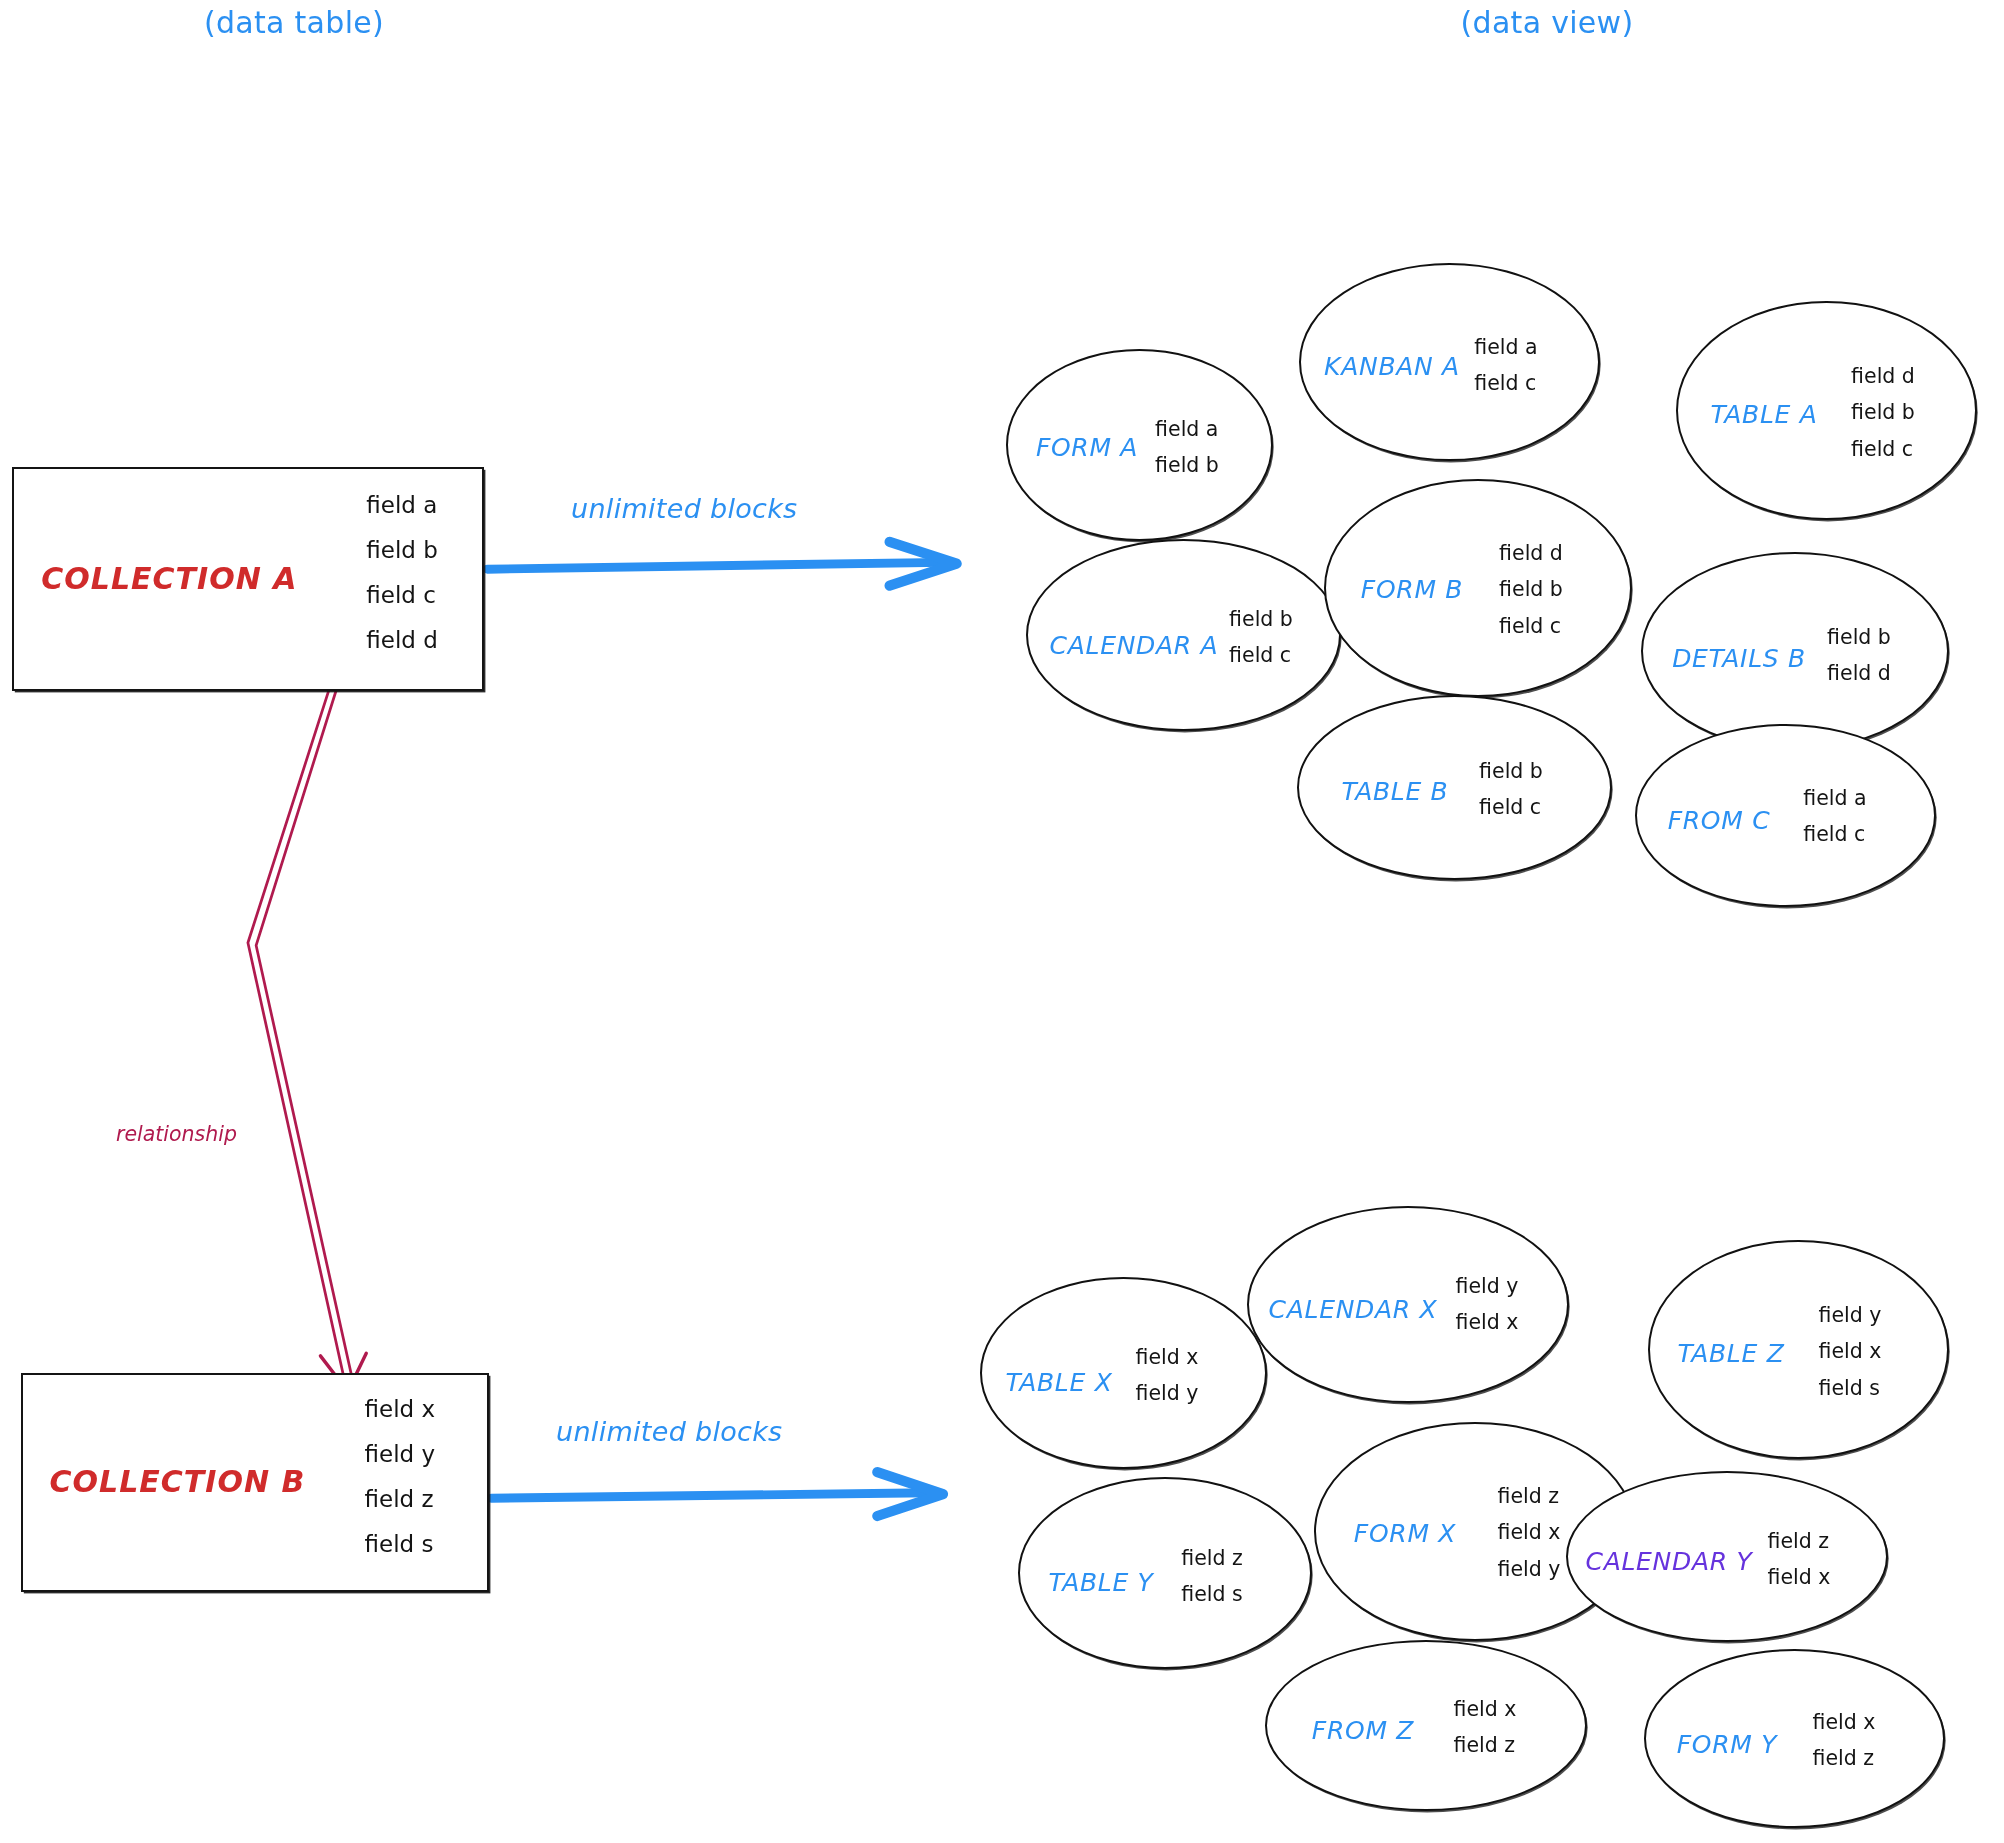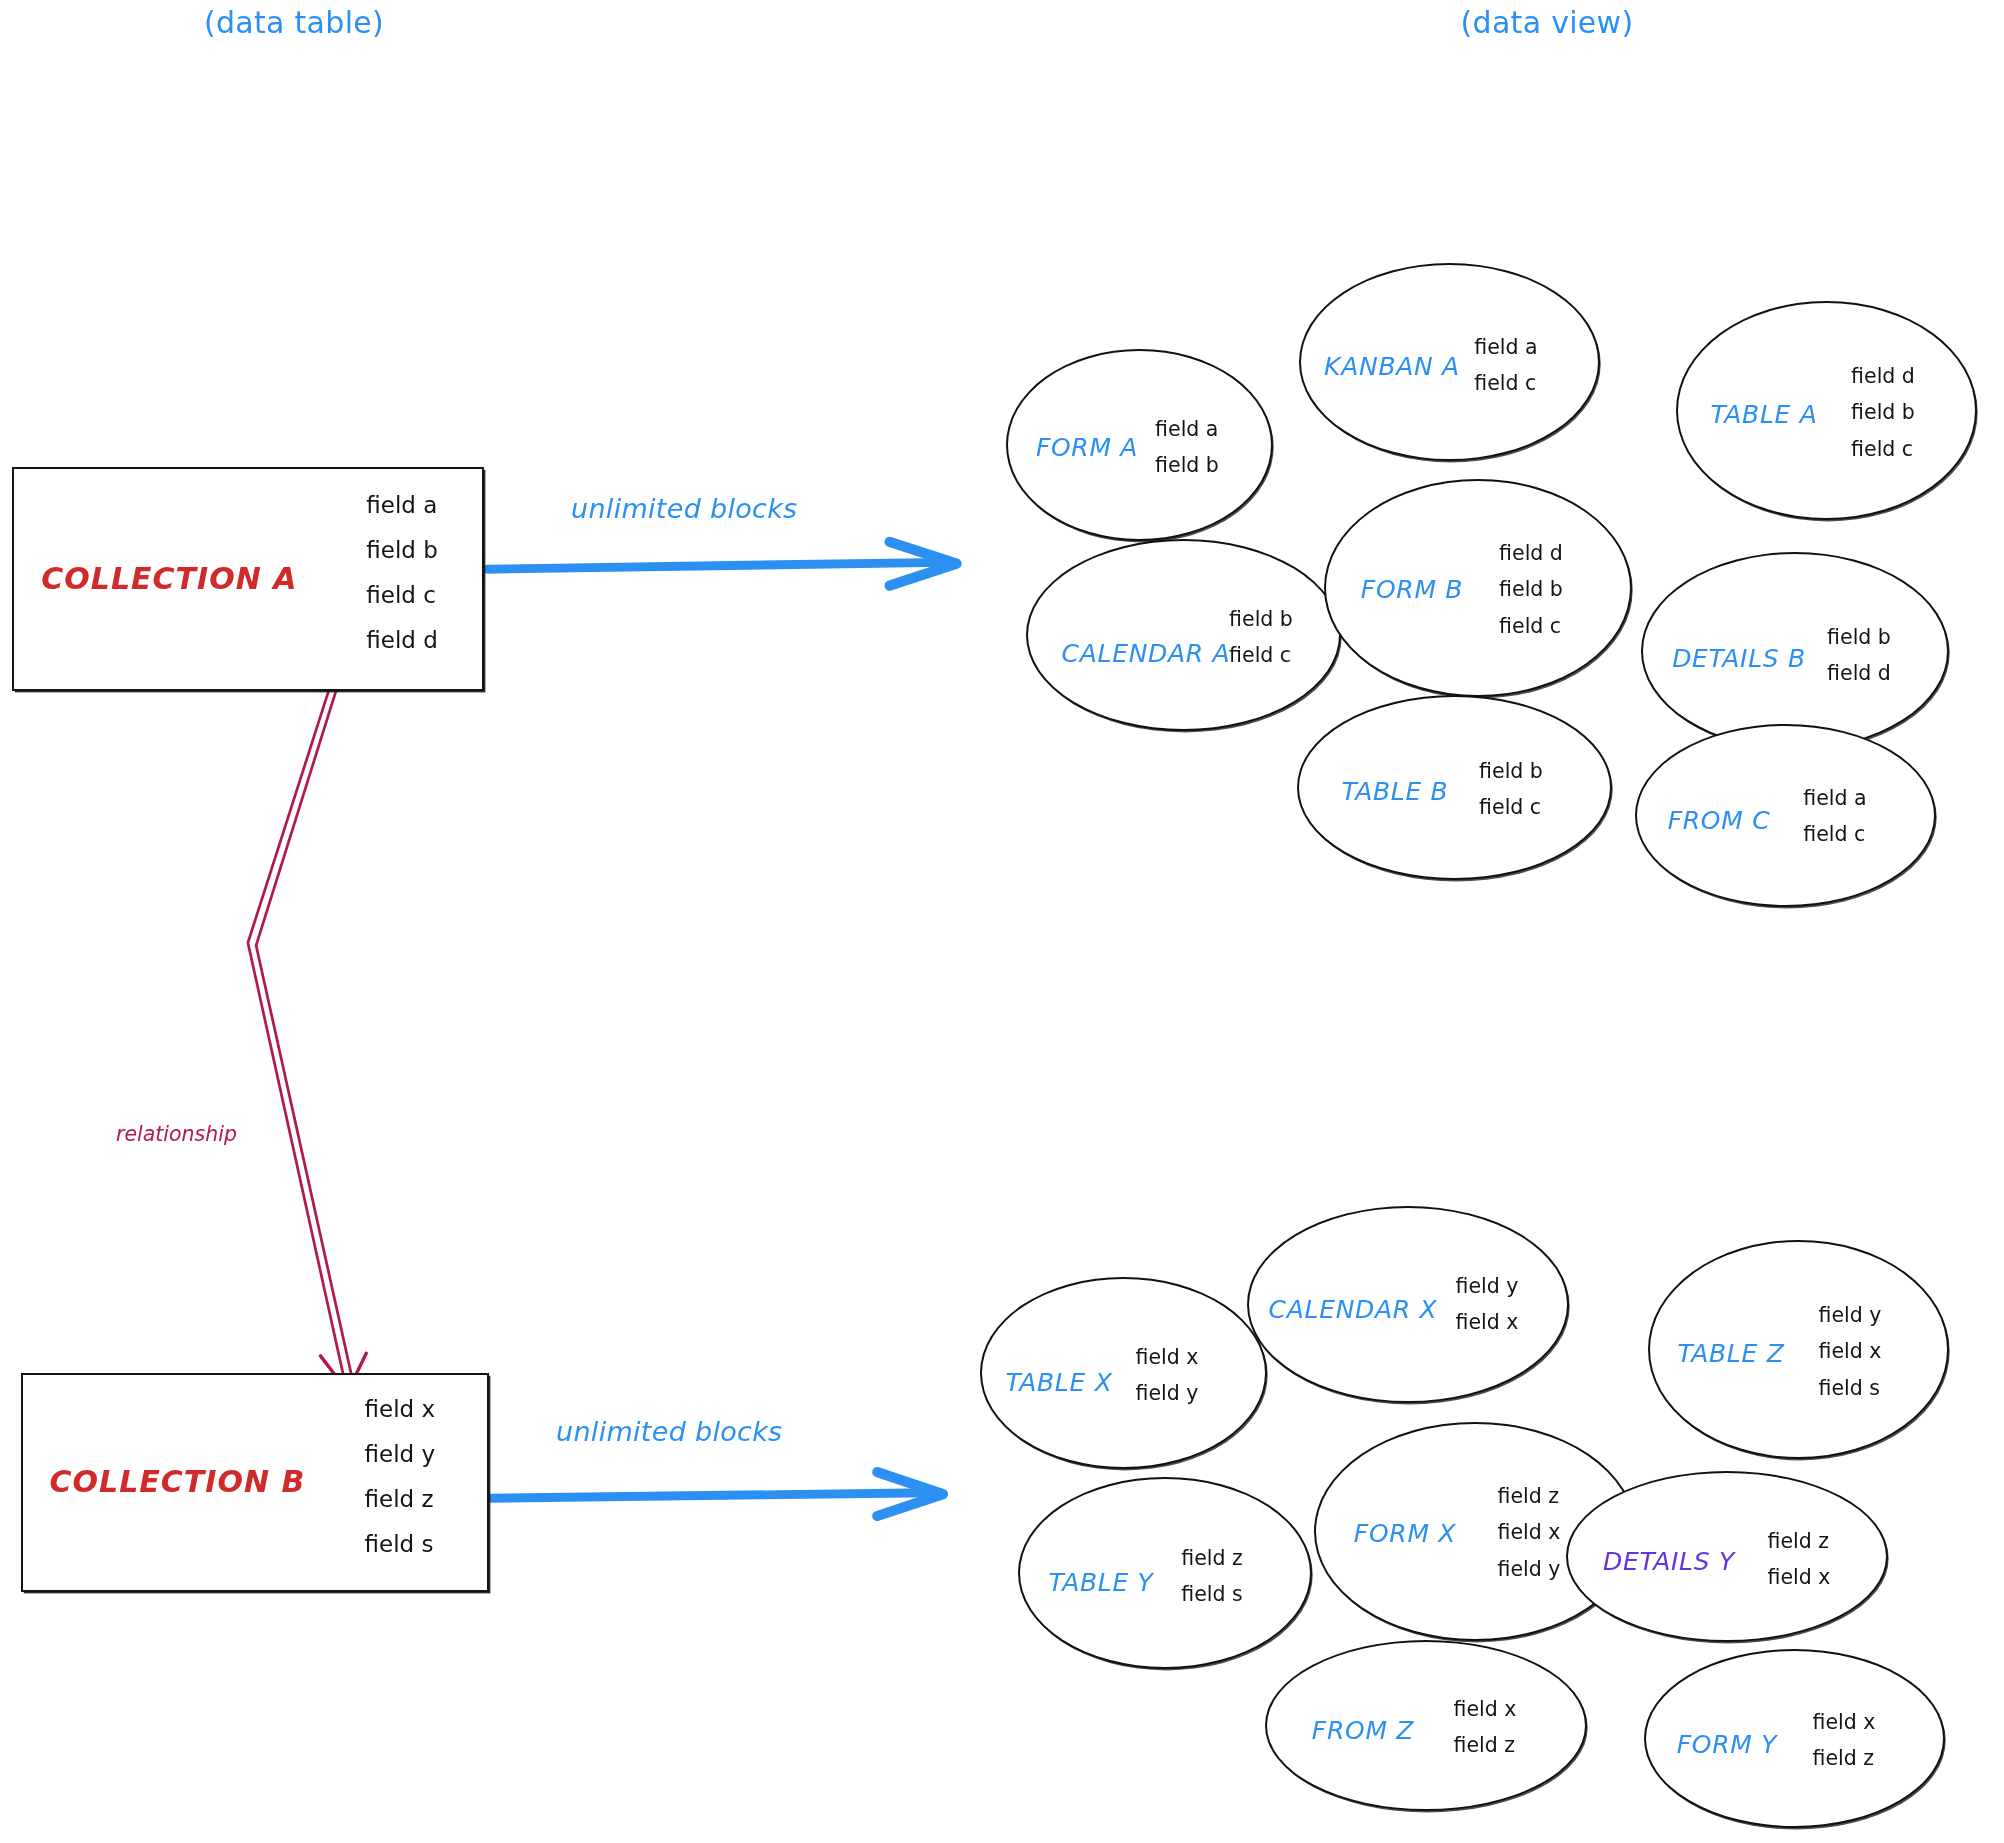--- a/index.html
+++ b/index.html
@@ -175,21 +175,21 @@
   <div class="block" style="left:1676px;top:301px;width:301px;height:219px;">
     <div class="blabel" style="left:86px;top:111px;color:#2b90f2;">TABLE A</div>
     <div class="bfields" style="left:205px;top:109px;">
       <span>field d</span>
       <span>field b</span>
       <span>field c</span>
     </div>
   </div>
 
   <div class="block" style="left:1026px;top:539px;width:315px;height:192px;">
-    <div class="blabel" style="left:106px;top:112px;color:#2b90f2;margin-left:12px;">CALENDAR A</div>
+    <div class="blabel" style="left:106px;top:104px;color:#2b90f2;">CALENDAR A</div>
     <div class="bfields" style="left:233px;top:96px;">
       <span>field b</span>
       <span>field c</span>
     </div>
   </div>
 
   <div class="block" style="left:1324px;top:479px;width:308px;height:218px;">
     <div class="blabel" style="left:86px;top:108px;color:#2b90f2;">FORM B</div>
     <div class="bfields" style="left:205px;top:108px;">
       <span>field d</span>
@@ -258,21 +258,21 @@
   <div class="block" style="left:1314px;top:1422px;width:322px;height:219px;">
     <div class="blabel" style="left:89px;top:109px;color:#2b90f2;">FORM X</div>
     <div class="bfields" style="left:213px;top:108px;">
       <span>field z</span>
       <span>field x</span>
       <span>field y</span>
     </div>
   </div>
 
   <div class="block" style="left:1566px;top:1471px;width:322px;height:171px;">
-    <div class="blabel" style="left:101px;top:88px;color:#6633dd;">DETAILS Y</div>
+    <div class="blabel" style="left:101px;top:88px;color:#6633dd;">CALENDAR Y</div>
     <div class="bfields" style="left:231px;top:86px;">
       <span>field z</span>
       <span>field x</span>
     </div>
   </div>
 
   <div class="block" style="left:1265px;top:1640px;width:322px;height:171px;">
     <div class="blabel" style="left:96px;top:88px;color:#2b90f2;">FROM Z</div>
     <div class="bfields" style="left:218px;top:85px;">
       <span>field x</span>

